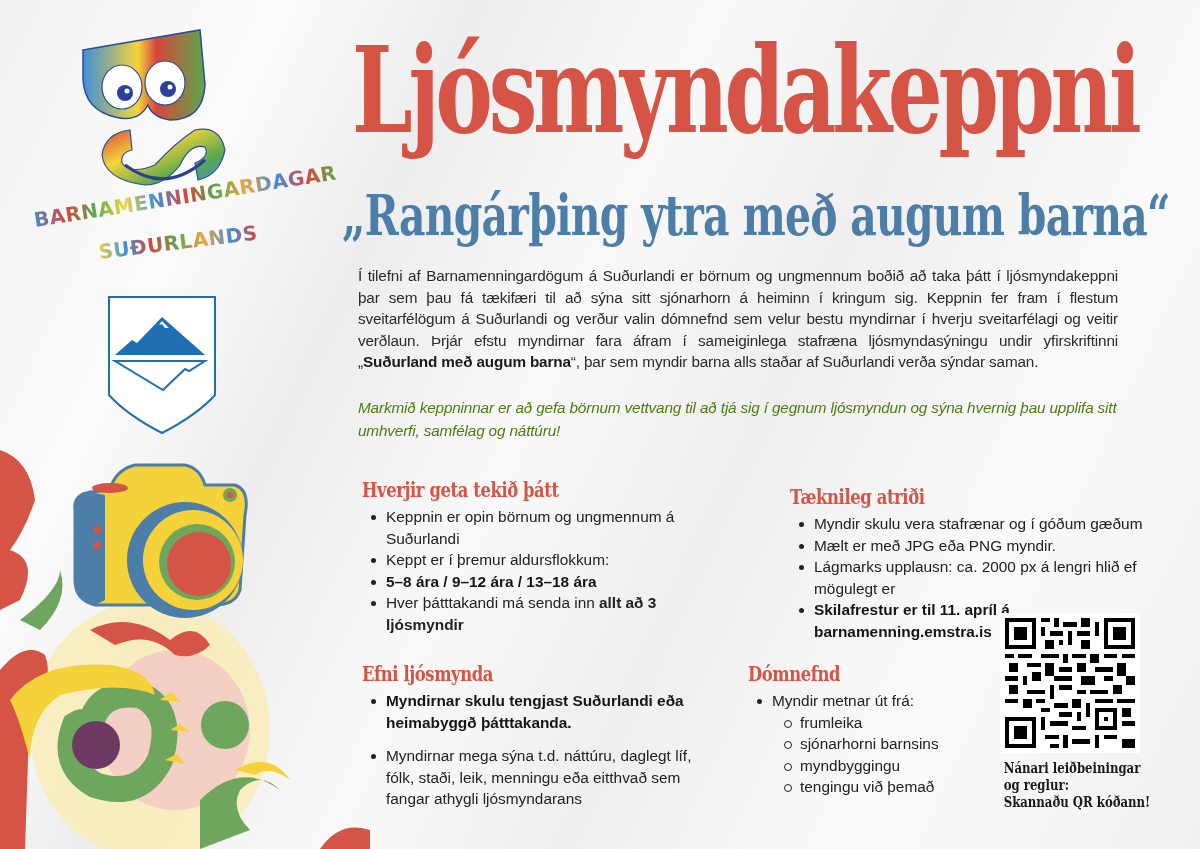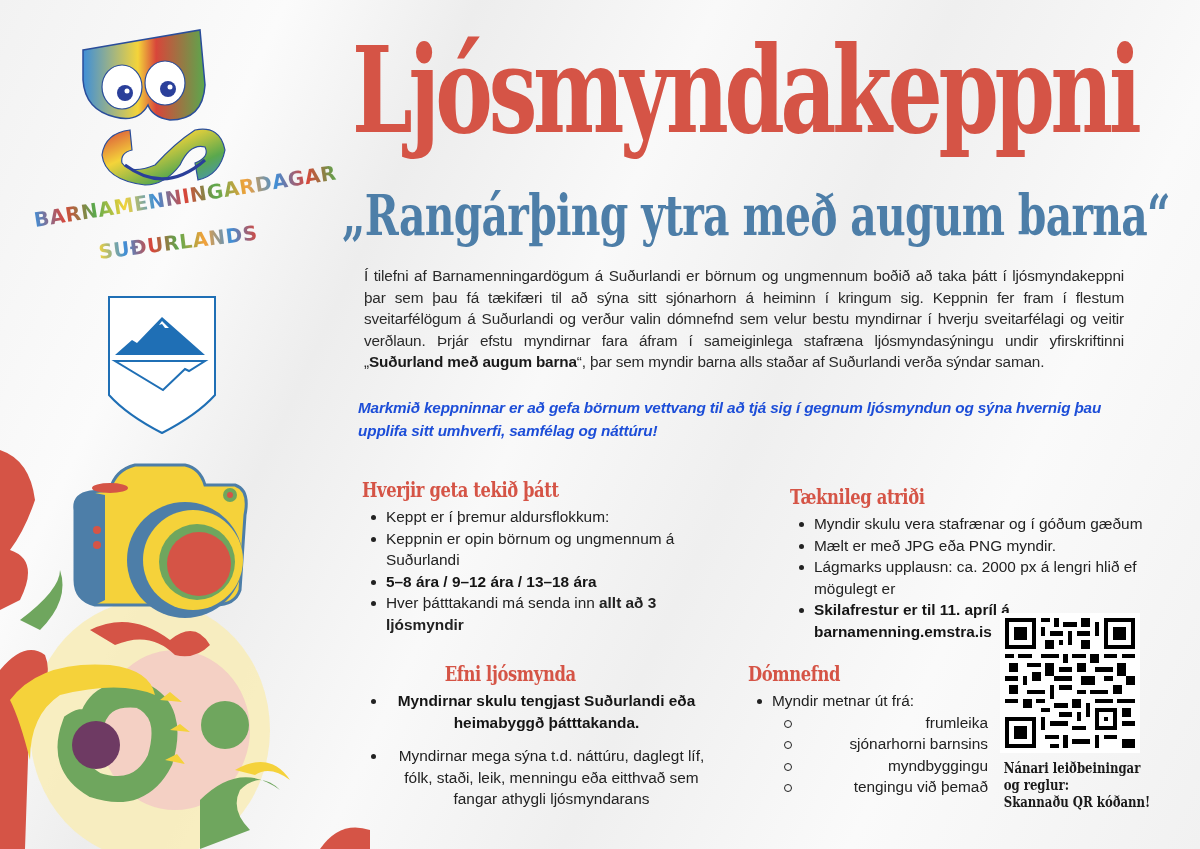--- a/index.html
+++ b/index.html
@@ -39,57 +39,57 @@
     color: #4d7ea8; font-size: 56px; line-height: 66px;
     letter-spacing: -1px; transform: scaleX(0.73); transform-origin: left top;
     white-space: nowrap;
   }
 
   
   .intro {
     position: absolute; left: 358px; top: 265px; width: 760px;
     font-family: "Liberation Sans", sans-serif;
     font-size: 15.3px; line-height: 21.6px; color: #2a2a2a;
-    text-align: justify; letter-spacing: -0.15px; margin-left: 6px;
+    text-align: justify; letter-spacing: -0.15px;
   }
   .intro b { font-weight: bold; color: #1a1a1a; }
   .goal {
     position: absolute; left: 358px; top: 396px; width: 760px;
-    font-size: 15.3px; line-height: 23px; font-weight: bold; font-style: italic;
-    color: #1d4ed8; letter-spacing: -0.15px;
+    font-size: 15.3px; line-height: 23px; font-weight: normal; font-style: italic;
+    color: #4d7c0f; letter-spacing: -0.15px;
   }
 
   
   .section { position: absolute; }
   .section h2 {
     font-family: "DejaVu Serif", serif; font-weight: bold;
     color: #d55446; font-size: 21px; line-height: 26px;
     transform: scaleX(0.78); transform-origin: left top; white-space: nowrap;
     letter-spacing: -0.5px;
   }
   .section ul { list-style: none; margin-top: 3px; }
   .section li {
     position: relative; font-size: 15.4px; line-height: 21.6px;
     color: #222; padding-left: 24px;
   }
   .section li::before {
     content: ""; position: absolute; left: 9px; top: 9px;
     width: 5px; height: 5px; border-radius: 50%; background: #222;
   }
   .section li.bold { font-weight: bold; color: #151515; }
-  .section li.sub { padding-left: 52px; text-align: right; }
+  .section li.sub { padding-left: 52px; }
   .section li.sub::before {
     left: 36px; top: 8px; width: 6px; height: 6px;
     background: transparent; border: 1.2px solid #222;
   }
   .section li b { font-weight: bold; }
 
   .sec-who { left: 362px; top: 477px; width: 360px; }
   .sec-tech { left: 752px; top: 484px; width: 380px; margin-left: 38px; }
-  .sec-subject { left: 362px; top: 661px; width: 380px; text-align: center; }
+  .sec-subject { left: 362px; top: 661px; width: 380px; }
   .sec-jury { left: 748px; top: 661px; width: 240px; }
 
   
   .qr-box { position: absolute; left: 1000px; top: 613px; width: 140px; height: 140px; background: #fff; }
   .qr-box svg { position: absolute; left: 5px; top: 5px; }
   .qr-caption {
     position: absolute; left: 985px; top: 760px; width: 170px; 
     font-family: "DejaVu Serif", serif; font-weight: bold; color: #1a1a1a;
     font-size: 15px; line-height: 17px;
   }
@@ -176,22 +176,22 @@
 
 <h1 class="title">Ljósmyndakeppni</h1>
 <div class="subtitle">„Rangárþing ytra með augum barna“</div>
 
 <p class="intro"><span>Í tilefni af Barnamenningardögum á Suðurlandi er börnum og ungmennum boðið að taka þátt í ljósmyndakeppni þar sem þau fá tækifæri til að sýna sitt sjónarhorn á heiminn í kringum sig. Keppnin fer fram í flestum sveitarfélögum á Suðurlandi og verður valin dómnefnd sem velur bestu myndirnar í hverju sveitarfélagi og veitir verðlaun. Þrjár efstu myndirnar fara áfram í sameiginlega stafræna ljósmyndasýningu undir yfirskriftinni „</span><b>Suðurland með augum barna</b><span>“, þar sem myndir barna alls staðar af Suðurlandi verða sýndar saman.</span></p>
 <p class="goal">Markmið keppninnar er að gefa börnum vettvang til að tjá sig í gegnum ljósmyndun og sýna hvernig þau upplifa sitt umhverfi, samfélag og náttúru!</p>
 
 <div class="section sec-who">
   <h2>Hverjir geta tekið þátt</h2>
   <ul>
+    <li>Keppnin er opin börnum og ungmennum á Suðurlandi</li>
     <li>Keppt er í þremur aldursflokkum:</li>
-    <li>Keppnin er opin börnum og ungmennum á Suðurlandi</li>
     <li class="bold">5–8 ára / 9–12 ára / 13–18 ára</li>
     <li><span>Hver þátttakandi má senda inn </span><b>allt að 3 ljósmyndir</b></li>
   </ul>
 </div>
 
 <div class="section sec-tech">
   <h2>Tæknileg atriði</h2>
   <ul>
     <li>Myndir skulu vera stafrænar og í góðum gæðum</li>
     <li>Mælt er með JPG eða PNG myndir.</li>

